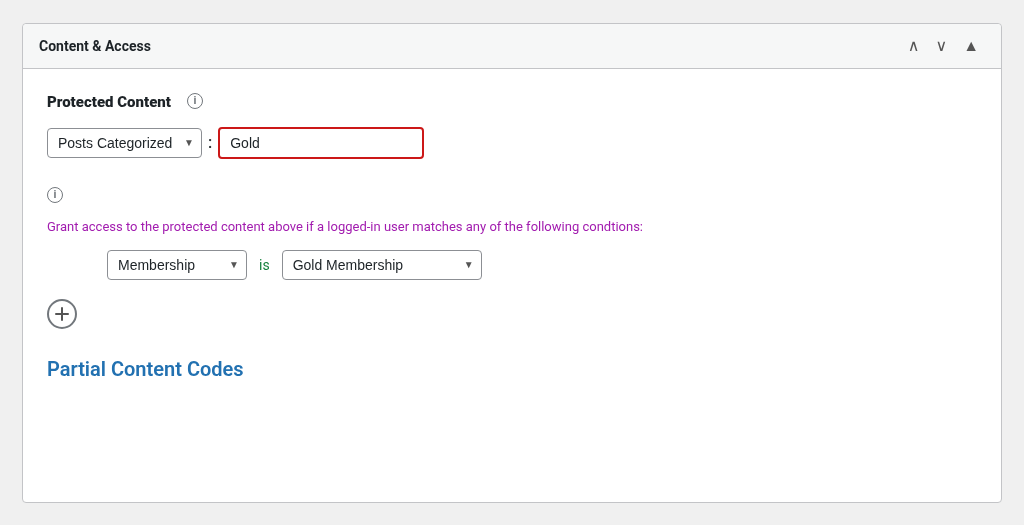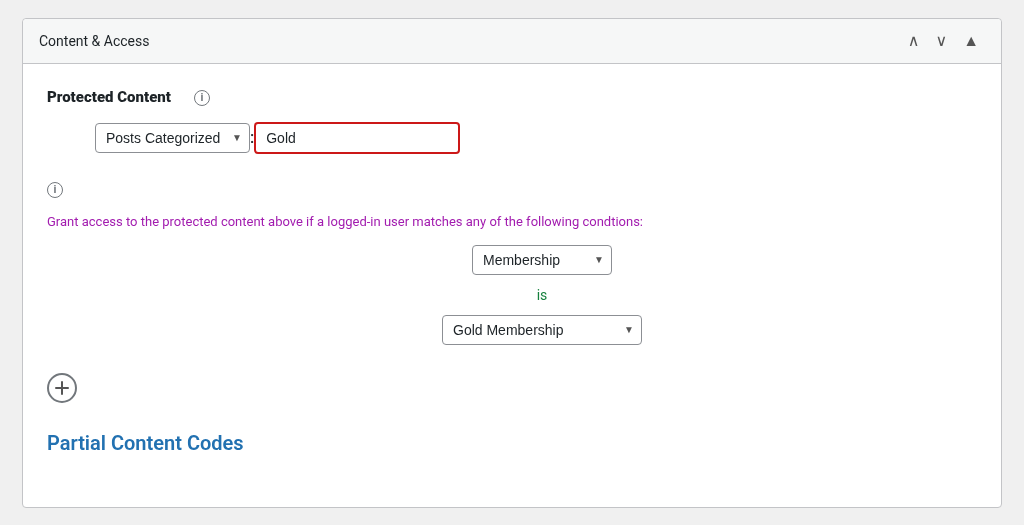--- a/index.html
+++ b/index.html
@@ -31,21 +31,21 @@
       display: flex;
       align-items: center;
       justify-content: space-between;
       padding: 12px 16px;
       border-bottom: 1px solid #c3c4c7;
       background: #f6f7f7;
       border-radius: 4px 4px 0 0;
     }
 
     .panel-header-title {
-      font-weight: 400;
+      font-weight: 700;
       font-size: 14px;
       color: #1d2327;
     }
 
     .panel-header-controls {
       display: flex;
       gap: 4px;
     }
 
     .header-btn {
@@ -60,22 +60,22 @@
 
     .panel-body {
       padding: 24px 24px 32px 24px;
     }
 
     .section-title {
       font-weight: 700;
       font-size: 15px;
       margin-bottom: 16px;
       display: flex;
-      align-items: flex-end;
-      gap: 23px;
+      align-items: flex-start;
+      gap: 16px;
     }
 
     .info-icon {
       display: inline-flex;
       align-items: center;
       justify-content: center;
       width: 16px;
       height: 16px;
       border-radius: 50%;
       border: 1.5px solid #72777c;
@@ -83,23 +83,22 @@
       font-weight: 700;
       color: #72777c;
       cursor: default;
       font-style: normal;
       flex-shrink: 0;
     }
 
     .content-row {
       display: flex;
       align-items: center;
-      gap: 0;
+      gap: 6px;
       margin-bottom: 28px;
-      margin-left: 48px;
     }
 
     .select-wrapper {
       position: relative;
       display: inline-flex;
       align-items: center;
     }
 
     .select-field {
       appearance: none;
@@ -146,22 +145,21 @@
       font-size: 13px;
       color: #a21caf;
       margin-bottom: 16px;
     }
 
     .condition-row {
       display: flex;
       align-items: center;
       gap: 12px;
       margin-left: 60px;
-      margin-bottom: 24px;
-      flex-direction: column;
+      margin-bottom: 15px;
     }
 
     .is-label {
       font-size: 14px;
       color: #15803d;
     }
 
     .membership-select {
       min-width: 140px;
     }

